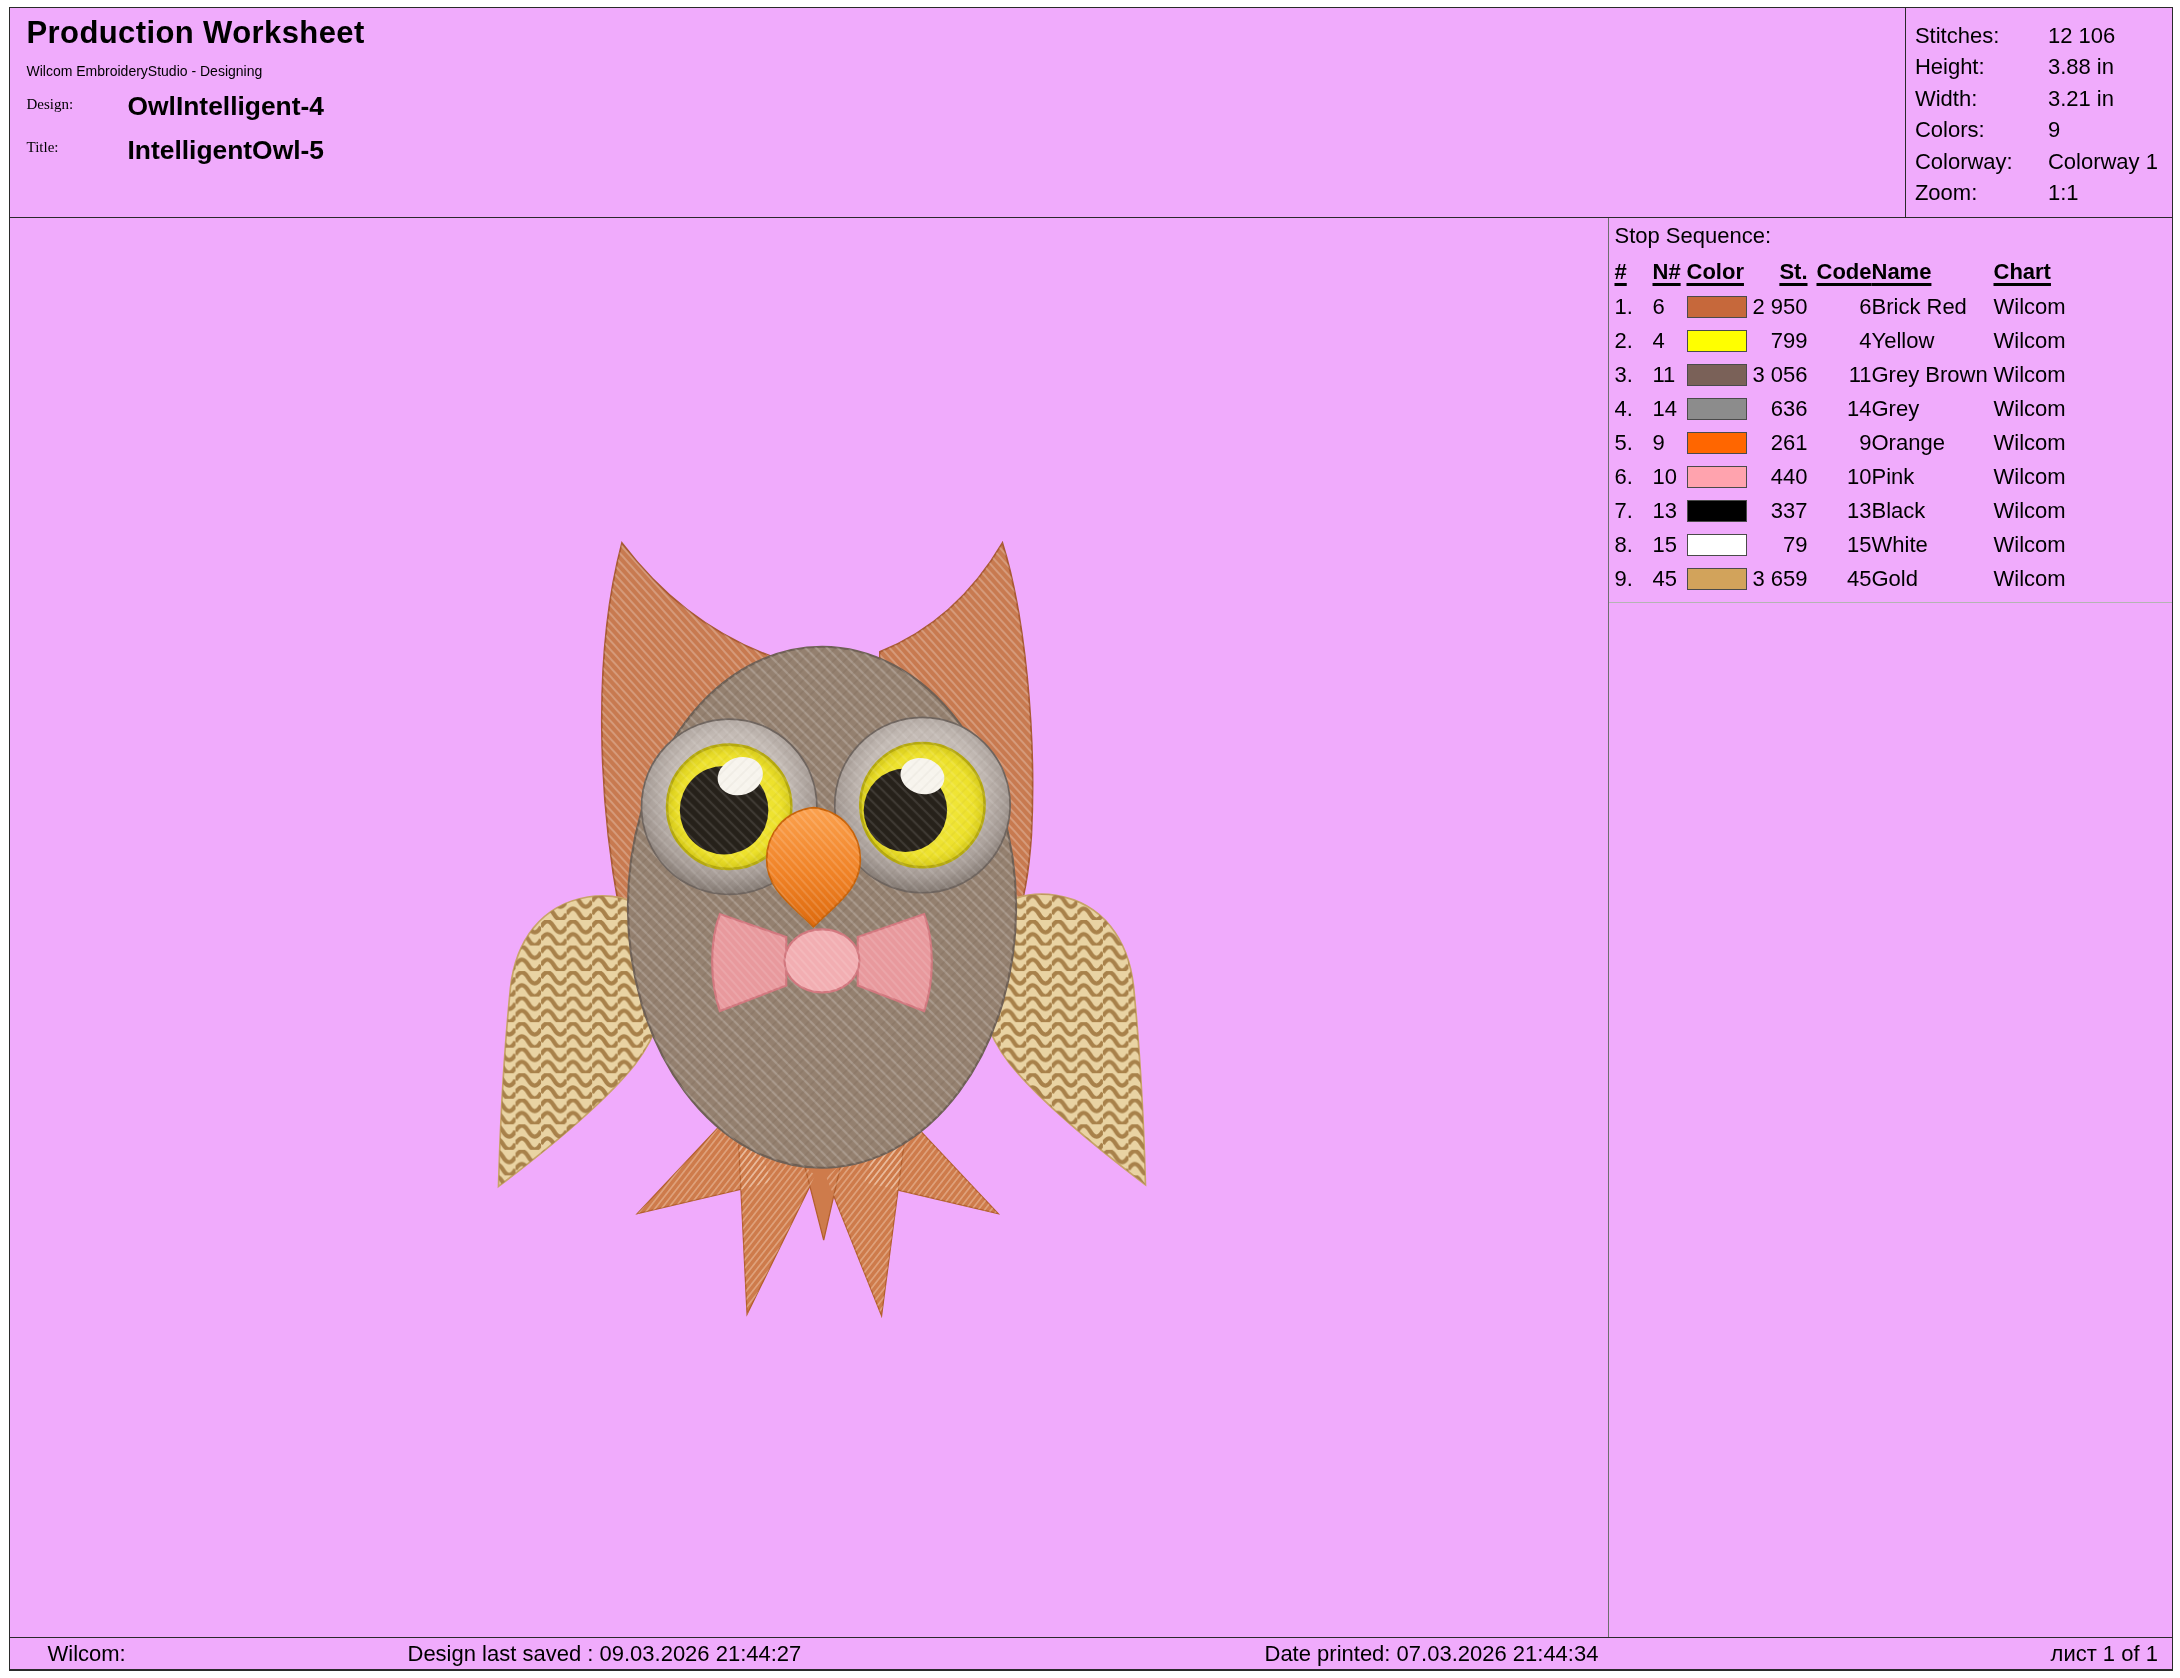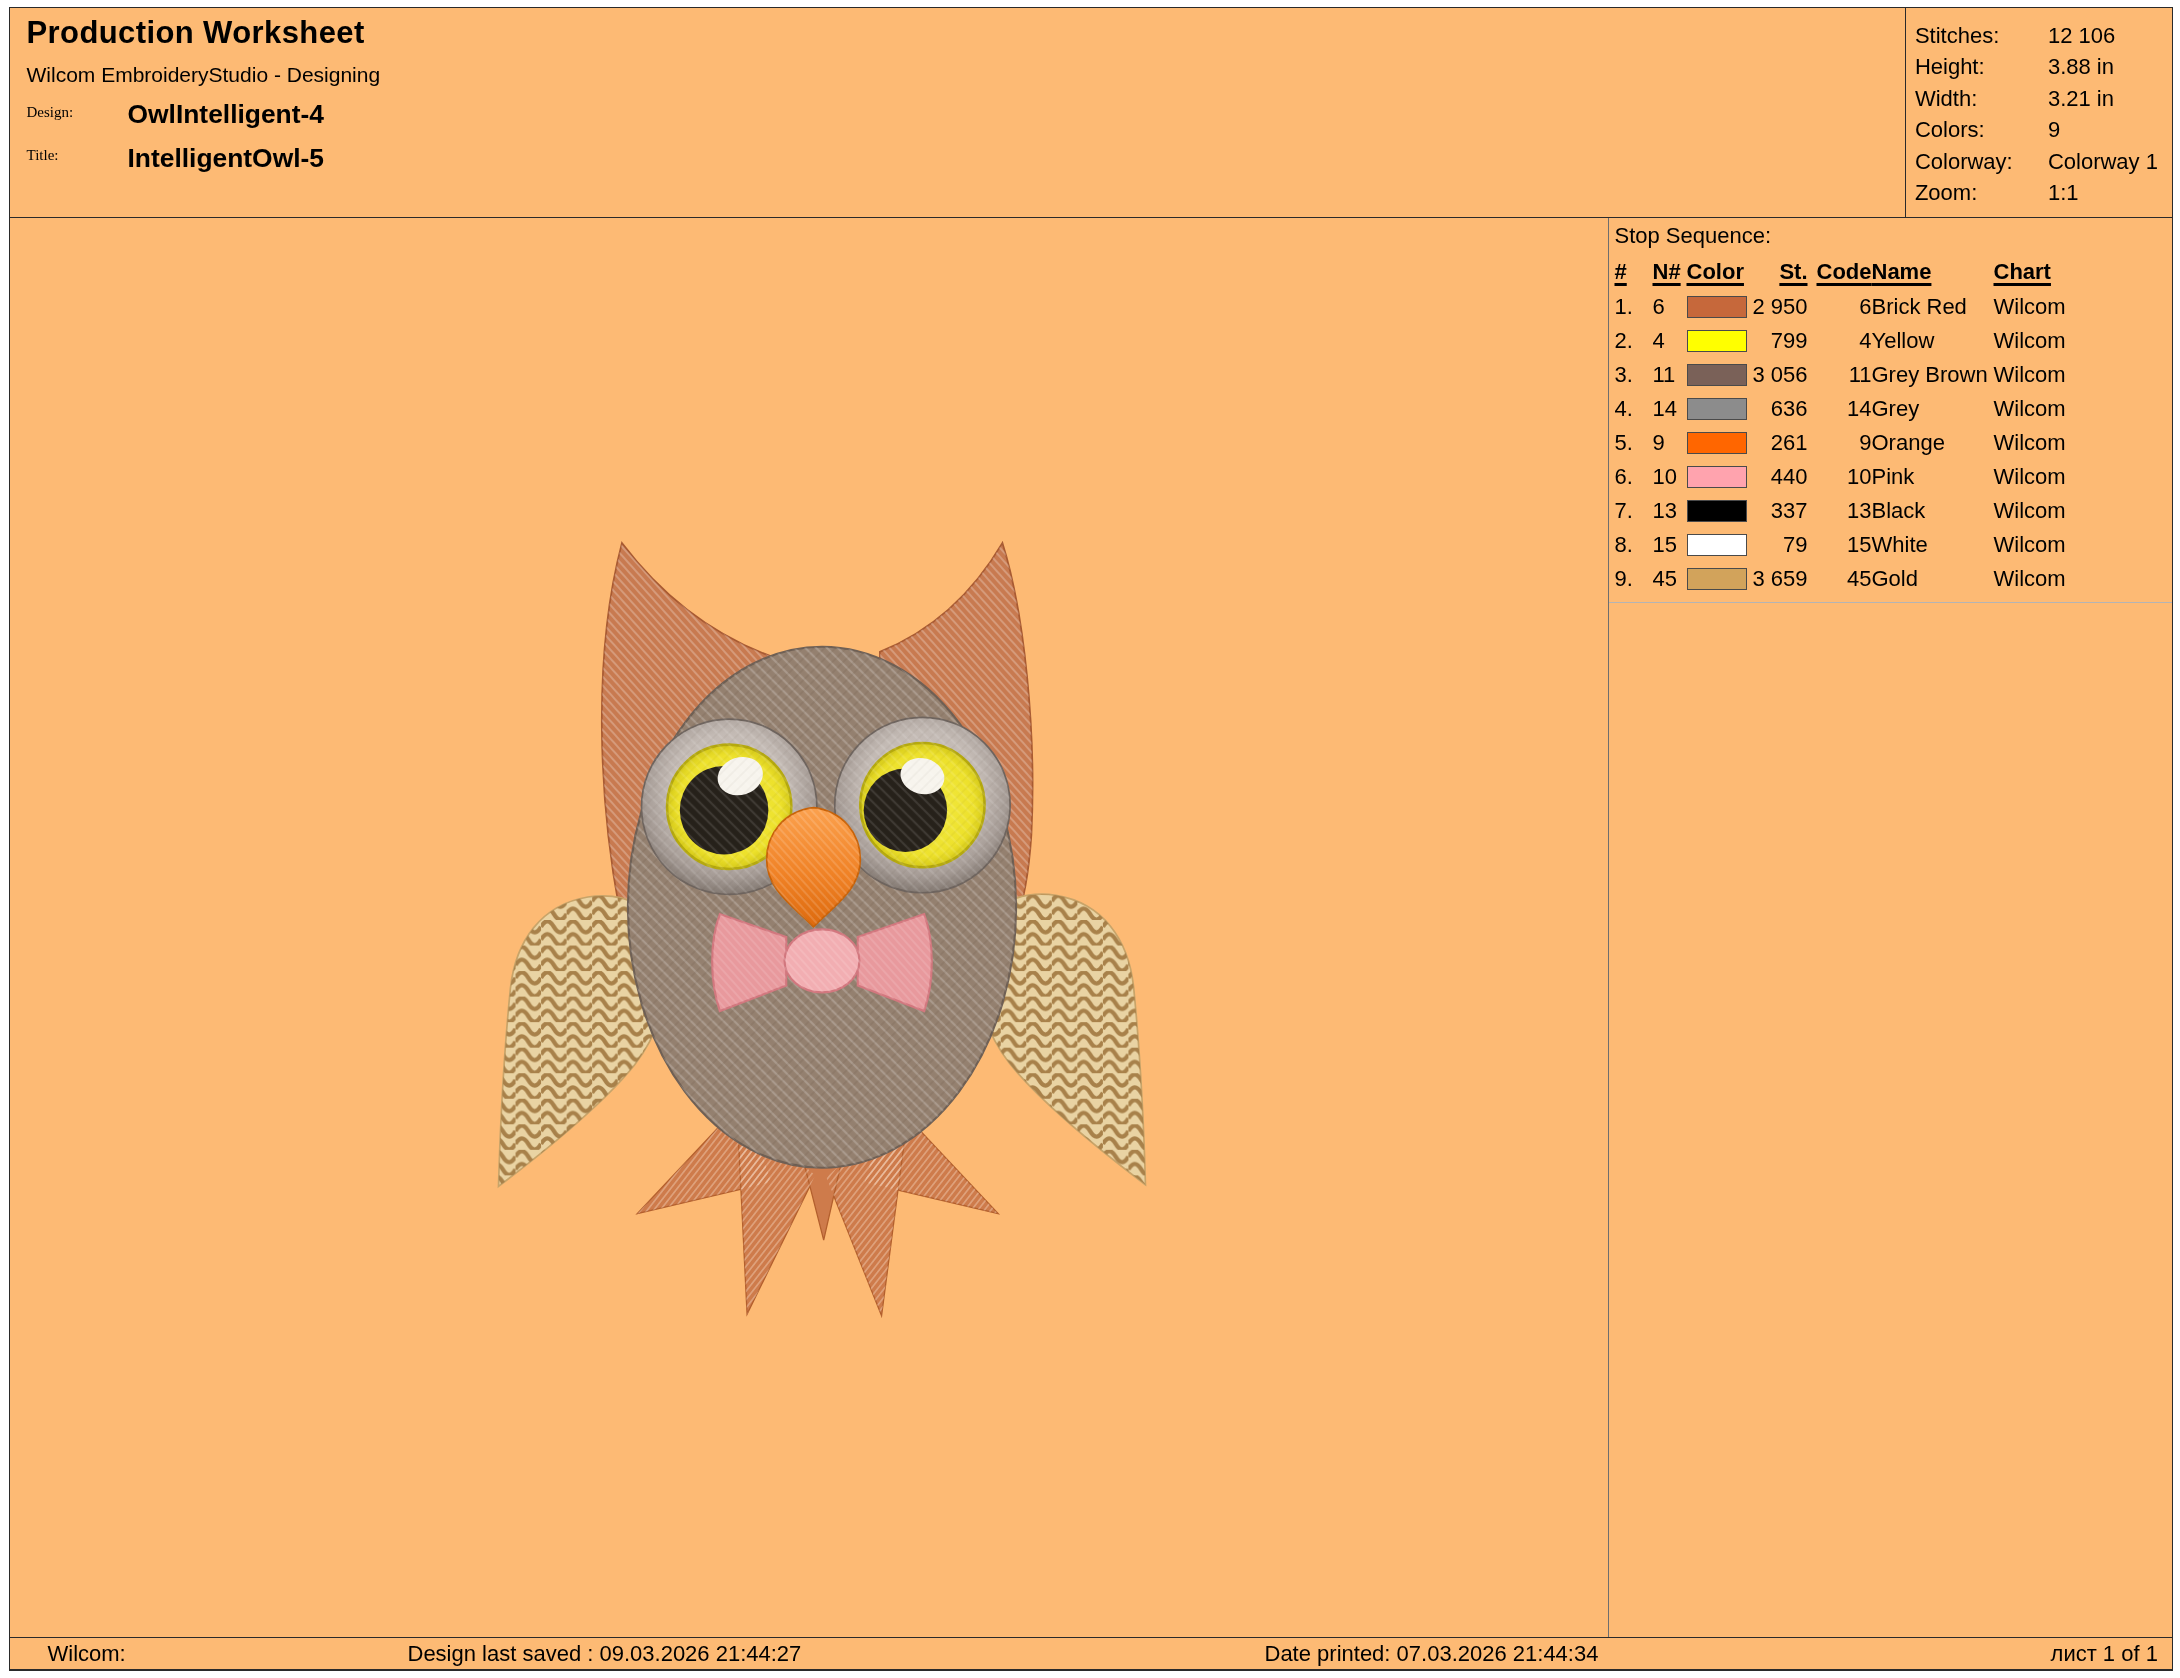--- a/index.html
+++ b/index.html
@@ -4,27 +4,27 @@
 <style>
   * { box-sizing: border-box; }
   html,body { margin:0; padding:0; background:#ffffff; }
   .page {
     position:relative; width:2181px; height:1678px; background:#ffffff;
     font-family:"Liberation Sans", sans-serif; color:#000; overflow:hidden;
   }
   .frame {
     position:absolute; left:8.5px; top:6.8px; width:2164px; height:1664px;
     border:1.7px solid #2a2a2a; border-bottom-width:2.6px;
-    display:flex; flex-direction:column; background:#fdba74;
+    display:flex; flex-direction:column; background:#f0abfc;
   }
   
   .header { display:flex; height:210px; border-bottom:1.7px solid #2a2a2a; flex:0 0 auto; }
   .header-left { flex:1 1 auto; padding:6.8px 0 0 17px; }
   .h-title { font-size:31px; font-weight:bold; letter-spacing:0.4px; }
-  .h-sub { font-size:21px; margin-top:12px; }
+  .h-sub { font-size:14px; margin-top:12px; }
   .h-row { display:flex; align-items:flex-start; margin-top:12.8px; }
   .h-label { font-size:15px; width:101px; flex:0 0 auto; padding-top:4.3px;font-family:Liberation Serif, serif; }
   .h-value { font-size:26.4px; font-weight:bold; }
   .header-right { width:267px; flex:0 0 auto; border-left:1.7px solid #2a2a2a; padding:12px 5.1px 0 9.4px; }
   .stat-row { display:flex; font-size:22px; line-height:31.5px; white-space:nowrap; }
   .stat-label { width:133px; flex:0 0 auto; }
   
   .main { flex:1 1 auto; display:flex; min-height:0;gap:48px; }
   .canvas { flex:1 1 auto; position:relative; }
   .owl-svg { position:absolute; left:480px; top:293px; }

